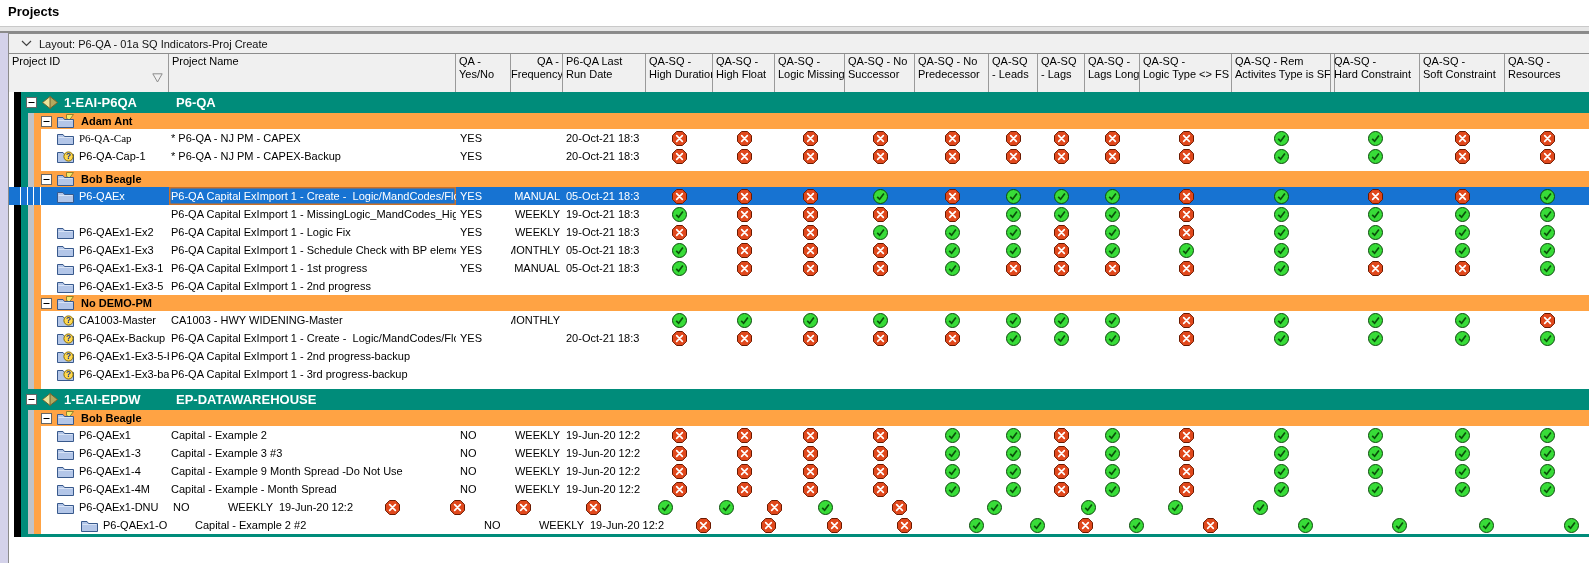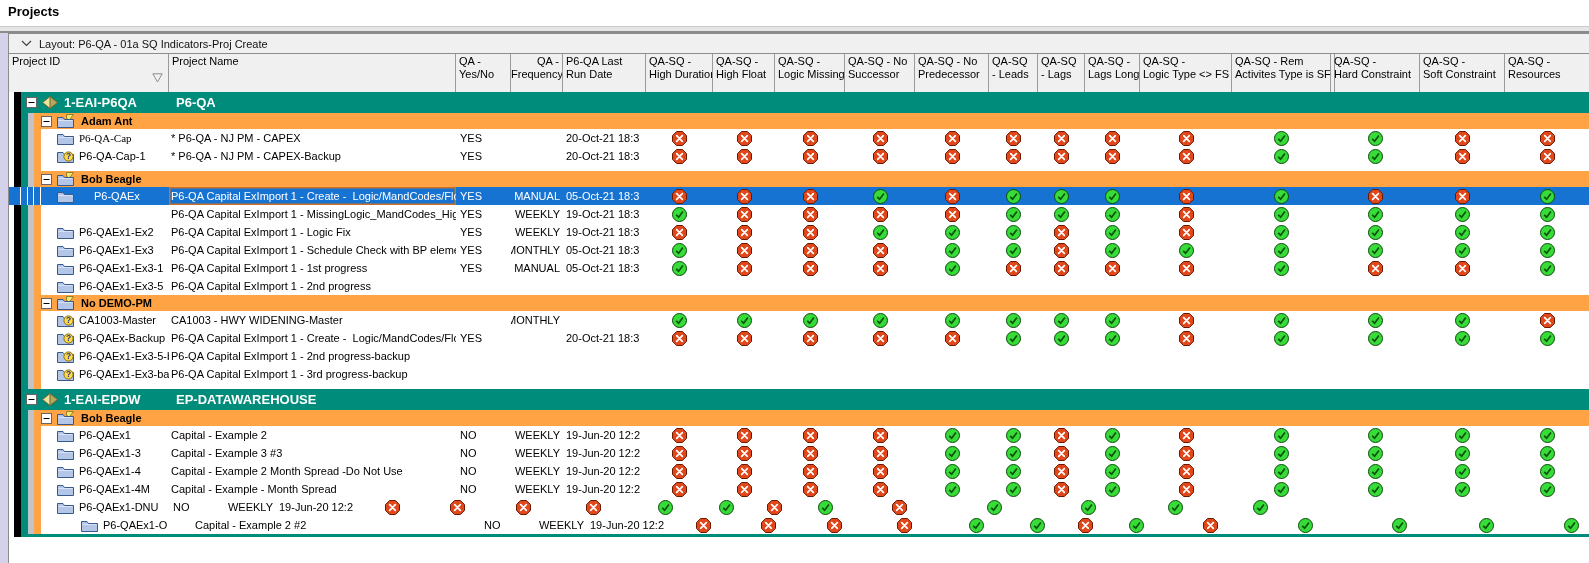--- a/index.html
+++ b/index.html
@@ -47,21 +47,21 @@
   .row-proj { height:18px; background:#fff; font-size:11px; color:#000; }
   .pc { flex:none; display:flex; align-items:center; overflow:hidden; white-space:pre; }
   .idcell { padding-left:11px; }
   .idtext { margin-left:5px; }
   .namecell { padding-left:2px; }
   .qacell { padding-left:4px; }
   .freqcell { justify-content:flex-end; padding-right:3px; }
   .datecell { padding-left:3px; }
   .indcell { justify-content:center; }
   .ind { display:inline-flex; }
-  .row-proj.sel .pc { background:#1773D2; color:#fff;gap:15px; }
+  .row-proj.sel .pc { background:#1773D2; color:#fff; }
   .row-proj.sel .lead { background:#1773D2; }
   .row-proj.sel .stripe { background:#1773D2; border-right:1px solid #fff; }
   .row-proj.sel .namecell { box-shadow: inset 0 0 0 1.5px #C8702A; }
   .row-end { height:3px; }
   .end-bar { flex:1; background:#008C7A; }
 </style>
 </head>
 <body>
 
 <div id="app">
@@ -1087,21 +1087,21 @@
         <div class="row row-proj">
           <div class="lead"></div>
           <div class="stripe s-black"></div>
           <div class="stripe s-teal"></div>
           <div class="stripe s-gray"></div>
           <div class="stripe s-orange"></div>
           <div class="pc idcell" style="width: 128px;"><span class="bico"><svg width="17" height="13" viewBox="0 0 17 13">
                 <path d="M0.5 12.5 V2.5 H6 L7.5 4.5 H16.5 V12.5 Z" fill="#B3C6E8" stroke="#38598C"></path>
                 <path d="M1.5 5.5 H15.5" stroke="#D8E3F5"></path>
               </svg></span><span class="idtext">P6-QAEx1-4</span></div>
-          <div class="pc namecell" style="width: 287px;">Capital - Example 2 Month Spread -Do Not Use</div>
+          <div class="pc namecell" style="width: 287px;">Capital - Example 9 Month Spread -Do Not Use</div>
           <div class="pc qacell" style="width: 55px;">NO</div>
           <div class="pc freqcell" style="width: 52px;">WEEKLY</div>
           <div class="pc datecell" style="width: 83px;">19-Jun-20 12:2</div>
           <div class="pc indcell" style="width: 67px;"><span class="ind"><svg width="15" height="15" viewBox="0 0 15 15">
                 <polygon points="4.6,0.5 10.4,0.5 14.5,4.6 14.5,10.4 10.4,14.5 4.6,14.5 0.5,10.4 0.5,4.6" fill="#E0481C" stroke="#6B1A00"></polygon>
                 <path d="M4.7 4.7 L10.3 10.3 M10.3 4.7 L4.7 10.3" stroke="#FFFFFF" stroke-width="1.7" stroke-linecap="round"></path>
               </svg></span></div>
           <div class="pc indcell" style="width: 62px;"><span class="ind"><svg width="15" height="15" viewBox="0 0 15 15">
                 <polygon points="4.6,0.5 10.4,0.5 14.5,4.6 14.5,10.4 10.4,14.5 4.6,14.5 0.5,10.4 0.5,4.6" fill="#E0481C" stroke="#6B1A00"></polygon>
                 <path d="M4.7 4.7 L10.3 10.3 M10.3 4.7 L4.7 10.3" stroke="#FFFFFF" stroke-width="1.7" stroke-linecap="round"></path>

